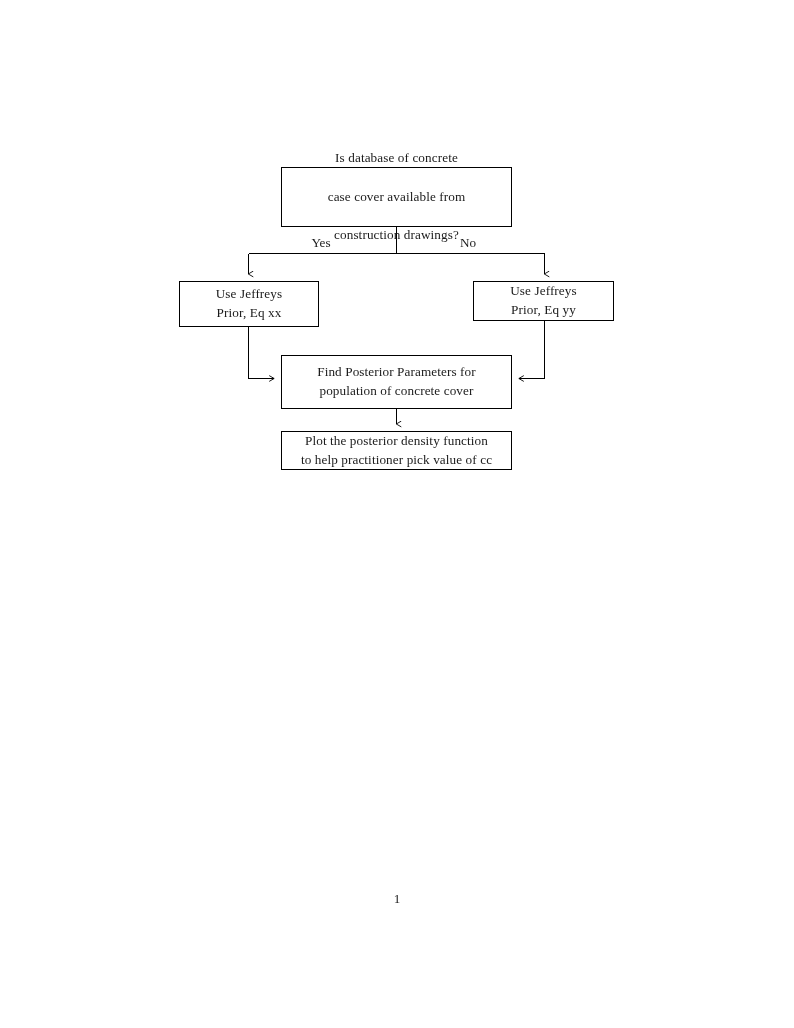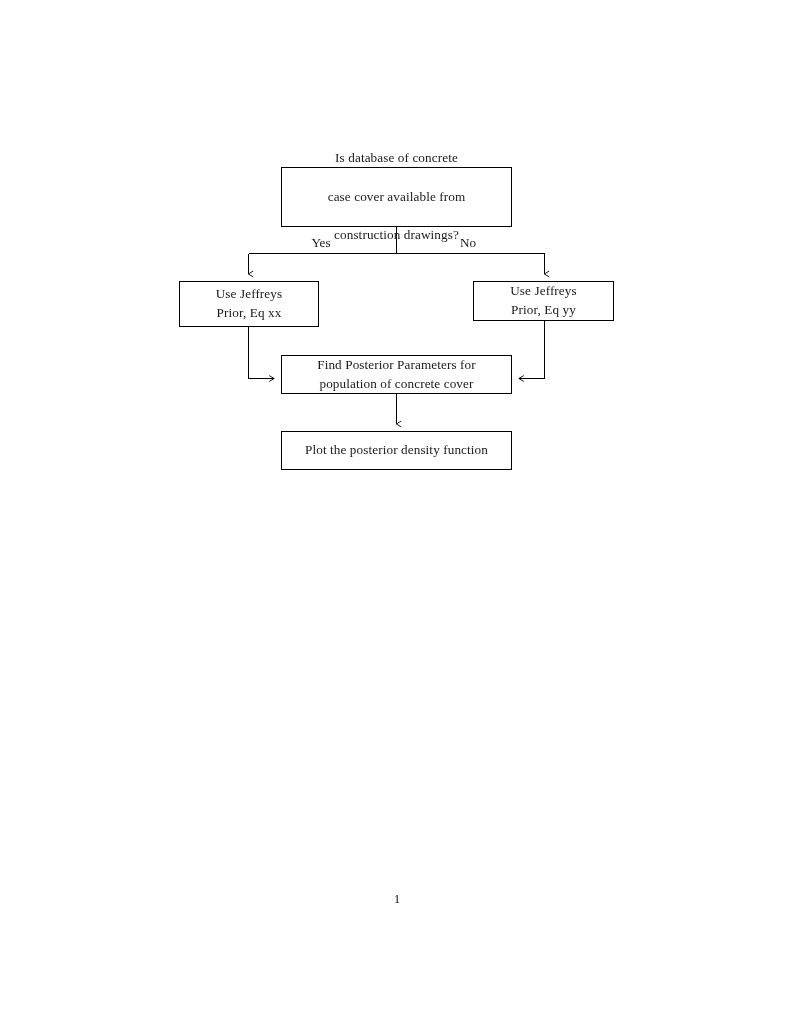--- a/index.html
+++ b/index.html
@@ -51,21 +51,21 @@
     font-size: 13.2px;
     line-height: 1.42;
     color: #1a1a1a;
     letter-spacing: 0.1px;
   }
   .node .ln { display: block; white-space: nowrap; }
 
   #node-question { left: 281px; top: 167px; width: 231px; height: 60px; gap: 20px; }
   #node-jeffreys  { left: 179px; top: 281px; width: 140px; height: 46px; }
   #node-conjugate { left: 473px; top: 281px; width: 141px; height: 40px; }
-  #node-posterior { left: 281px; top: 355px; width: 231px; height: 39px; }
+  #node-posterior { left: 281px; top: 355px; width: 231px; height: 54px; }
   #node-plot      { left: 281px; top: 431px; width: 231px; height: 39px; }
 
   .edge-label {
     position: absolute;
     font-size: 13.2px;
     line-height: 1;
     color: #1a1a1a;
     white-space: nowrap;
     transform: translateX(-50%);
   }
@@ -157,20 +157,21 @@
       <span class="ln">Prior, Eq yy</span>
     </div>
 
     <div class="node" id="node-posterior">
       <span class="ln">Find Posterior Parameters for</span>
       <span class="ln">population of concrete cover</span>
     </div>
 
     <div class="node" id="node-plot">
       <span class="ln">Plot the posterior density function</span>
+      <span class="ln">to help practitioner pick value of cc</span>
     </div>
 
     <div class="edge-label" id="label-yes">Yes</div>
     <div class="edge-label" id="label-no">No</div>
 
   </div>
 
 
   <div id="page-number">1</div>
 

